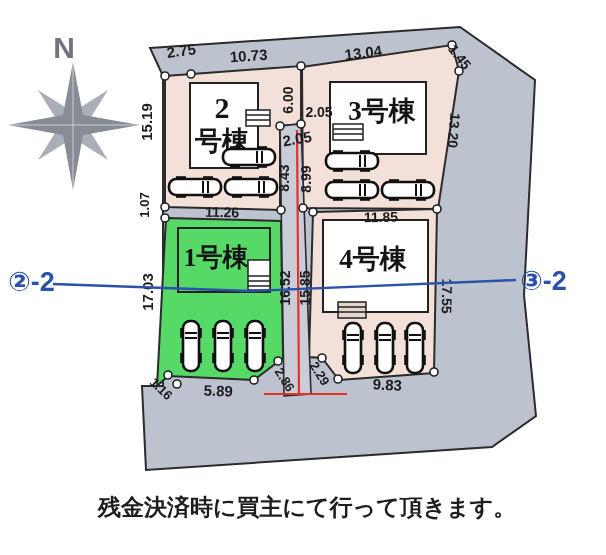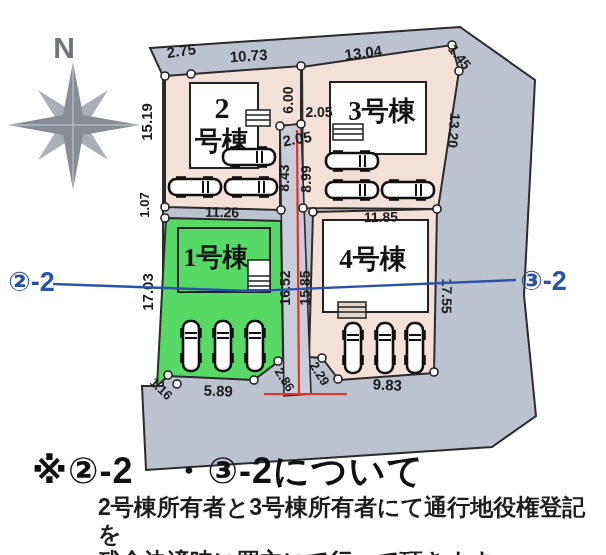--- a/index.html
+++ b/index.html
@@ -168,18 +168,16 @@
   </g>
 
   <g>
     <path d="M108,90 L86,125 L108,160 L73,138 L38,160 L60,125 L38,90 L73,112 Z" fill="#a9aeb7"></path>
     <path d="M73,62 L83,115 L140,125 L83,135 L73,190 L63,135 L8,125 L63,115 Z" fill="#878c95"></path>
     <path d="M73,62 L73,190 M8,125 L140,125" stroke="#e8eaee" stroke-width="1" opacity="0.7"></path>
     <text class="north" x="64" y="58" font-size="30" text-anchor="middle">N</text>
   </g>
 </svg>
 
-  <div class="note-heading">※②-2　・③-2について</div>
   <div class="note-body">
-    <div>2号棟所有者と3号棟所有者にて通行地役権登記を</div>
     <div>残金決済時に買主にて行って頂きます。</div>
   </div>
 </div>
 
 </body></html>

